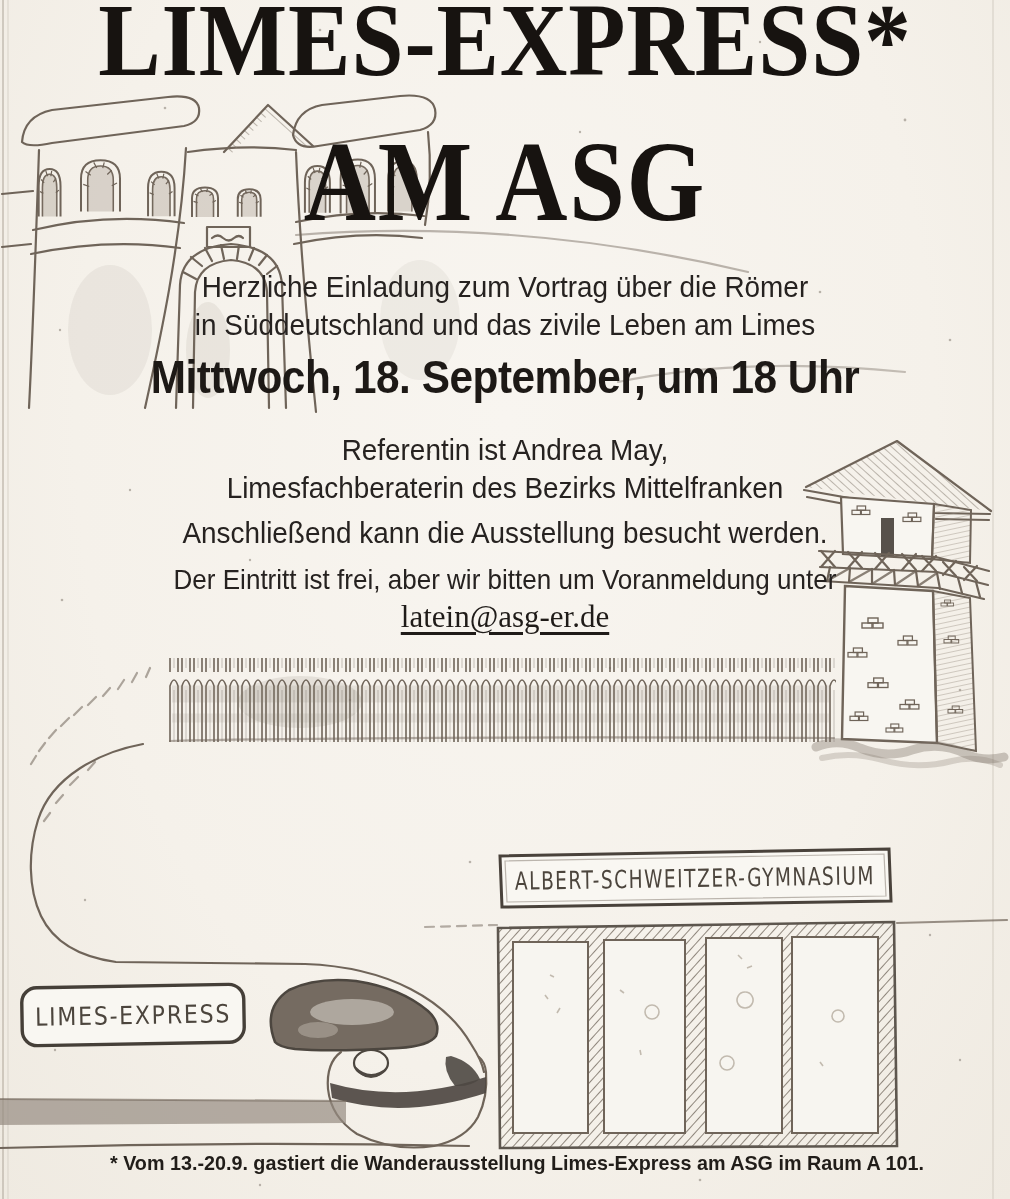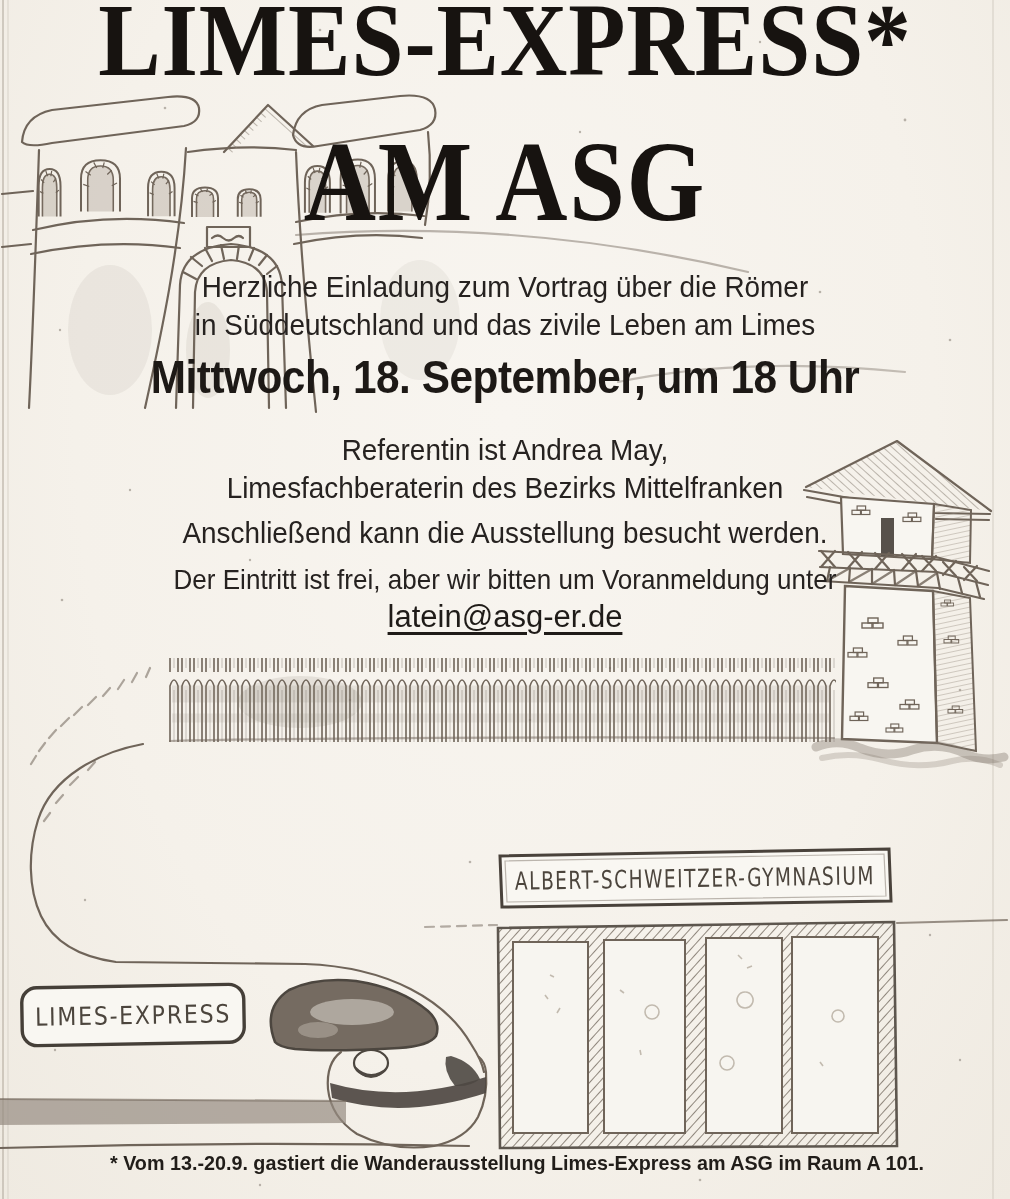--- a/index.html
+++ b/index.html
@@ -12,21 +12,21 @@
   .txt{position:absolute;left:0;width:100%;text-align:center;z-index:2;line-height:1.12;white-space:nowrap;}
   .title{font-family:"Liberation Serif","DejaVu Serif",serif;font-weight:700;color:#171310;line-height:1;}
   .t1{top:-12px;font-size:104px;transform:scaleX(.90);letter-spacing:1px;}
   .t2{top:124px;font-size:115px;transform:scaleX(.87);letter-spacing:2px;}
   .b30{font-size:30px;transform:scaleX(.93);color:#262220;}
   .intro1{top:270px;} .intro2{top:308px;}
   .date{top:352px;font-size:46px;font-weight:700;transform:scaleX(.92);color:#1d1916;letter-spacing:-.5px;}
   .sp1{top:433px;} .sp2{top:471px;}
   .exh{top:516px;}
   .ent{top:564px;font-size:28px;}
-  .email{top:600px;font-size:31px;text-decoration:underline;text-decoration-thickness:2.5px;text-underline-offset:5px;color:#1f1b18;}
+  .email{top:600px;font-size:31px;text-decoration:underline;text-decoration-thickness:2.5px;text-underline-offset:5px;color:#1f1b18;font-family:Liberation Serif, serif;}
   .foot{position:absolute;left:110px;top:1151px;z-index:2;font-size:21px;font-weight:700;
         transform:scaleX(.94);transform-origin:0 50%;color:#211d19;white-space:nowrap;}
   .pl{fill:none;stroke:#6f6459;stroke-width:2.2;stroke-linecap:round;stroke-linejoin:round;}
   .hand{font-family:"DejaVu Sans",sans-serif;fill:#4c453d;letter-spacing:2px;}
 </style>
 </head>
 <body>
 
 <div class="poster">
 

